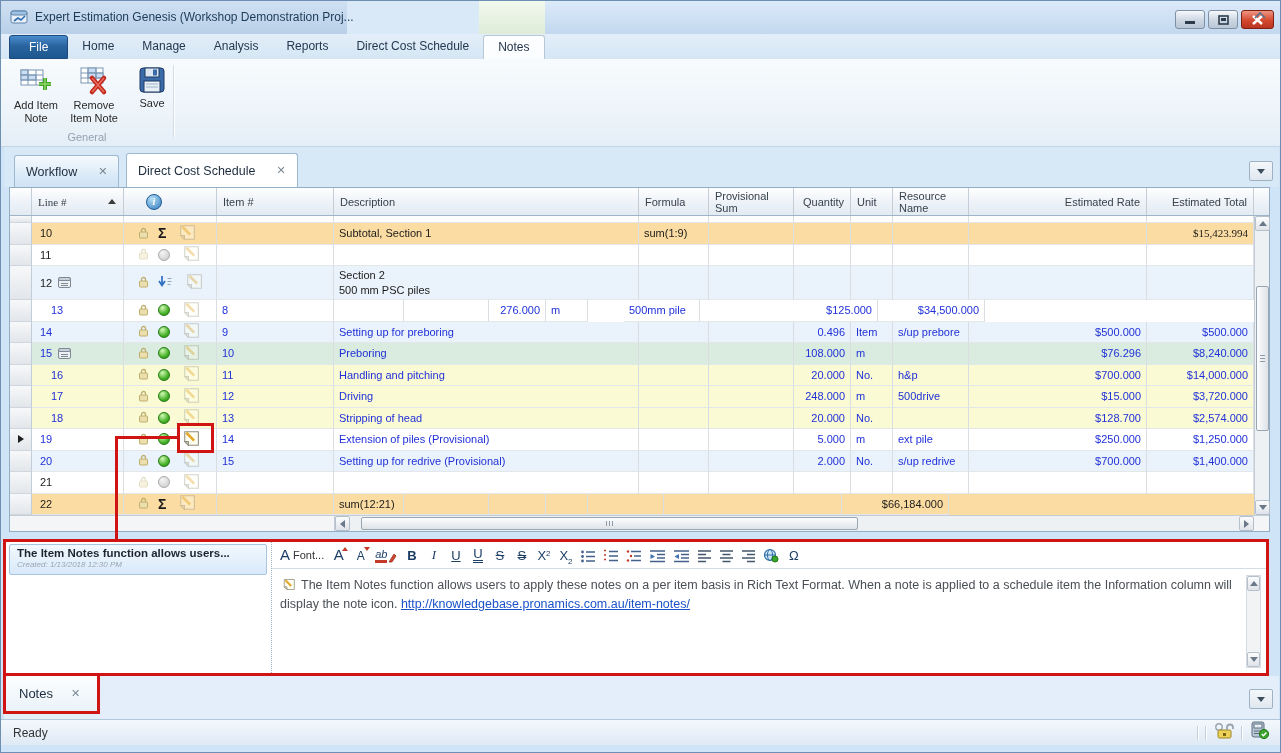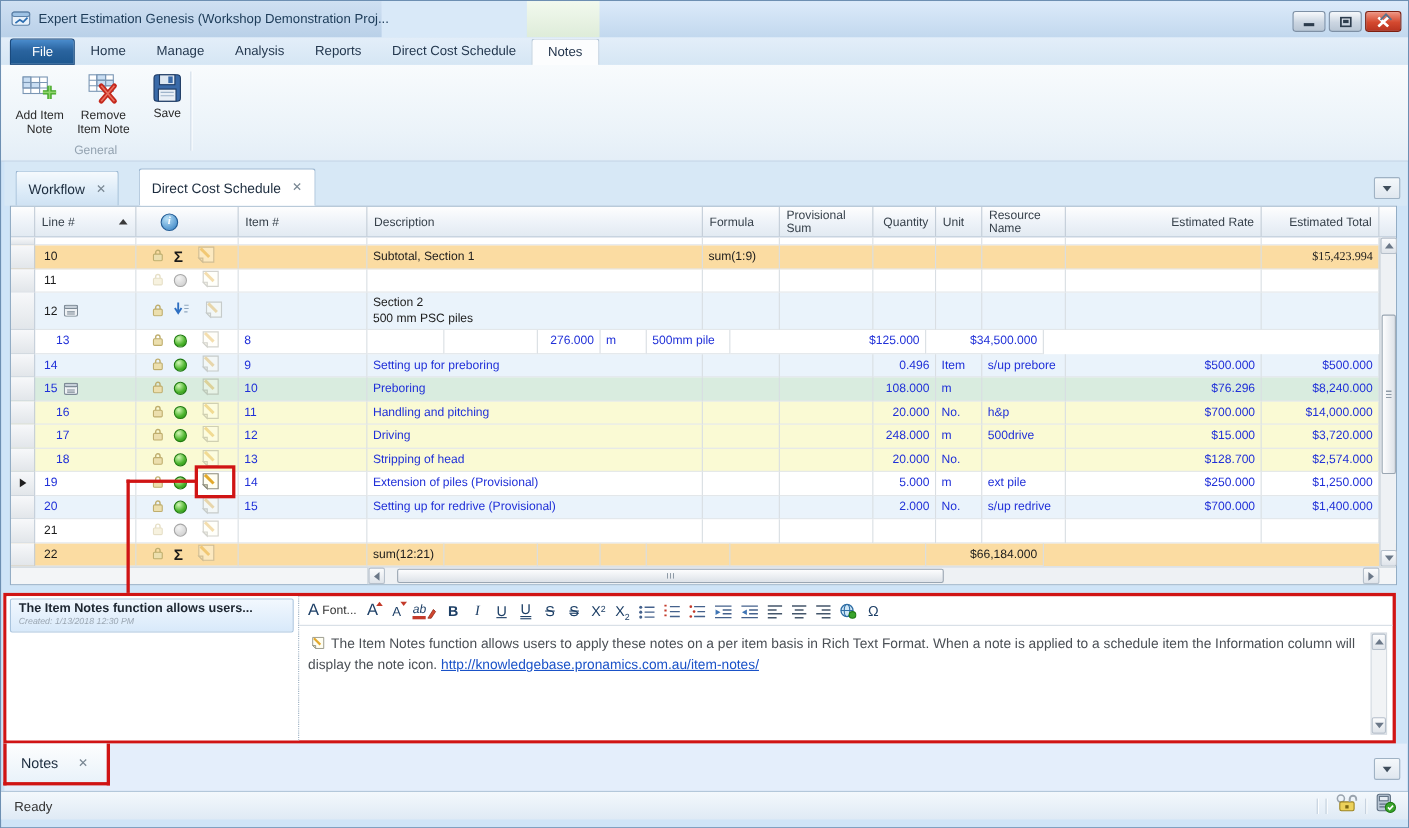--- a/index.html
+++ b/index.html
@@ -41,21 +41,21 @@
     box-shadow:1px 0 0 #ffffff; }
   .rgroup-label { position:absolute; left:0; bottom:3px; width:172px; text-align:center;
     font-size:11px; color:#93a2b0; }
   .rbtns { position:absolute; left:6px; top:3px; display:flex; }
   .rbtn { width:58px; min-width:44px; padding:2px 2px 0; text-align:center; font-size:11px;
     color:#2a2a2a; line-height:13px; white-space:pre-line; }
   .rbtn svg { display:block; margin:1px auto 2px; }
 
   
   .doc-strip { position:absolute; left:3px; top:146px; width:1275px; height:40px; background:#d7e8f6; }
-  .dtab { position:absolute; bottom:0; height:32px; display:flex; align-items:center; gap:10px;
+  .dtab { position:absolute; bottom:0; height:32px; display:flex; align-items:center; gap:21px;
     padding:0 11px; font-size:12.5px; color:#1c2c3e;
     background:linear-gradient(#f6fafd,#dcebf8 60%,#cfe2f3);
     border:1px solid #9db8d2; border-bottom:none; border-radius:3px 3px 0 0; }
   .dtab.active { background:#ffffff; height:34px; z-index:2; }
   .tab-x { color:#7a8894; font-size:11px; }
   .drop-btn { position:absolute; right:6px; top:14px; width:24px; height:20px;
     background:linear-gradient(#f4f8fb,#dfe7ef); border:1px solid #9fb2c4; border-radius:2px;
     display:flex; align-items:center; justify-content:center; }
   .tri-dn { width:0; height:0; border-left:4px solid transparent; border-right:4px solid transparent;
     border-top:5px solid #3f4e5c; }
@@ -278,21 +278,21 @@
         <span>Direct Cost Schedule</span>
         <span class="tab-x">✕</span>
       </div>
     </div>
 
   <div class="grid">
     <div class="ghead" id="ghead">
         <div class="hc" style="width: 22px;">
           <span></span>
         </div>
-        <div class="hc" style="width: 92px;">
+        <div class="hc" style="width: 92px; font-family: Liberation Serif, serif;">
           <span>Line #</span>
           <span class="sort-asc"></span>
         </div>
         <div class="hc" style="width: 93px;">
           <span class="hinfo">i</span>
         </div>
         <div class="hc" style="width: 117px;">
           <span>Item #</span>
         </div>
         <div class="hc" style="width: 305px;">
@@ -456,21 +456,21 @@
                   <path d="M5.5 12 L9 12 L9 15.5 Z" fill="#e8e4c8" stroke="#8d8d7d"></path>
                   <path d="M7 3.5 L14.5 11" stroke="#e3a92c" stroke-width="2.6"></path>
                 </svg></span>
             </span>
           </div>
           <div class="cell" style="width: 117px;">8</div>
           <div class="cell" style="width: 70px;"></div>
           <div class="cell r" style="width: 85px;"></div>
           <div class="cell r" style="width: 57px;">276.000</div>
           <div class="cell" style="width: 42px;">m</div>
-          <div class="cell" style="width: 76px;">500mm pile</div>
+          <div class="cell" style="width: 76px; margin-left: 36px;">500mm pile</div>
           <div class="cell r" style="width: 178px;">$125.000</div>
           <div class="cell r" style="width: 107px;">$34,500.000</div>
         </div>
         <div class="grow bg-b t-item">
           <div class="cell ind" style="width: 22px;"></div>
           <div class="cell" style="width: 92px;">
             <span class="lnum">14</span>
           </div>
           <div class="cell" style="width: 93px;">
             <span class="iconset">

